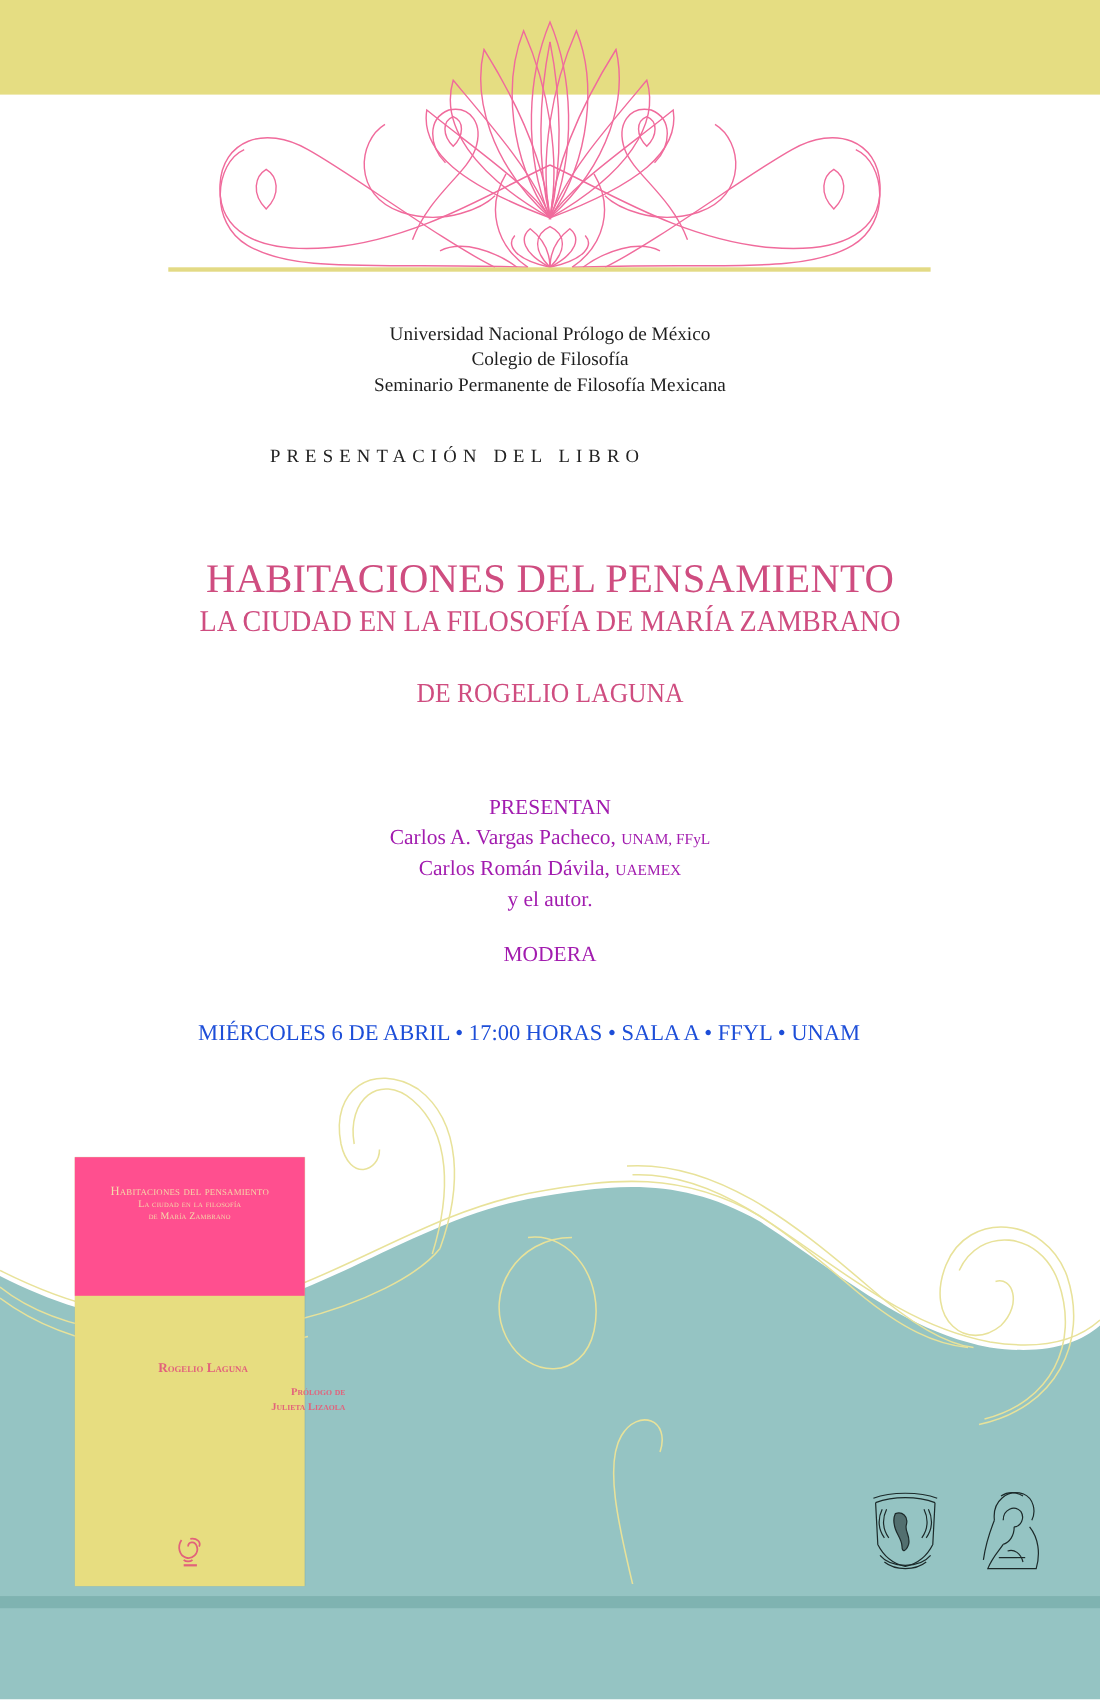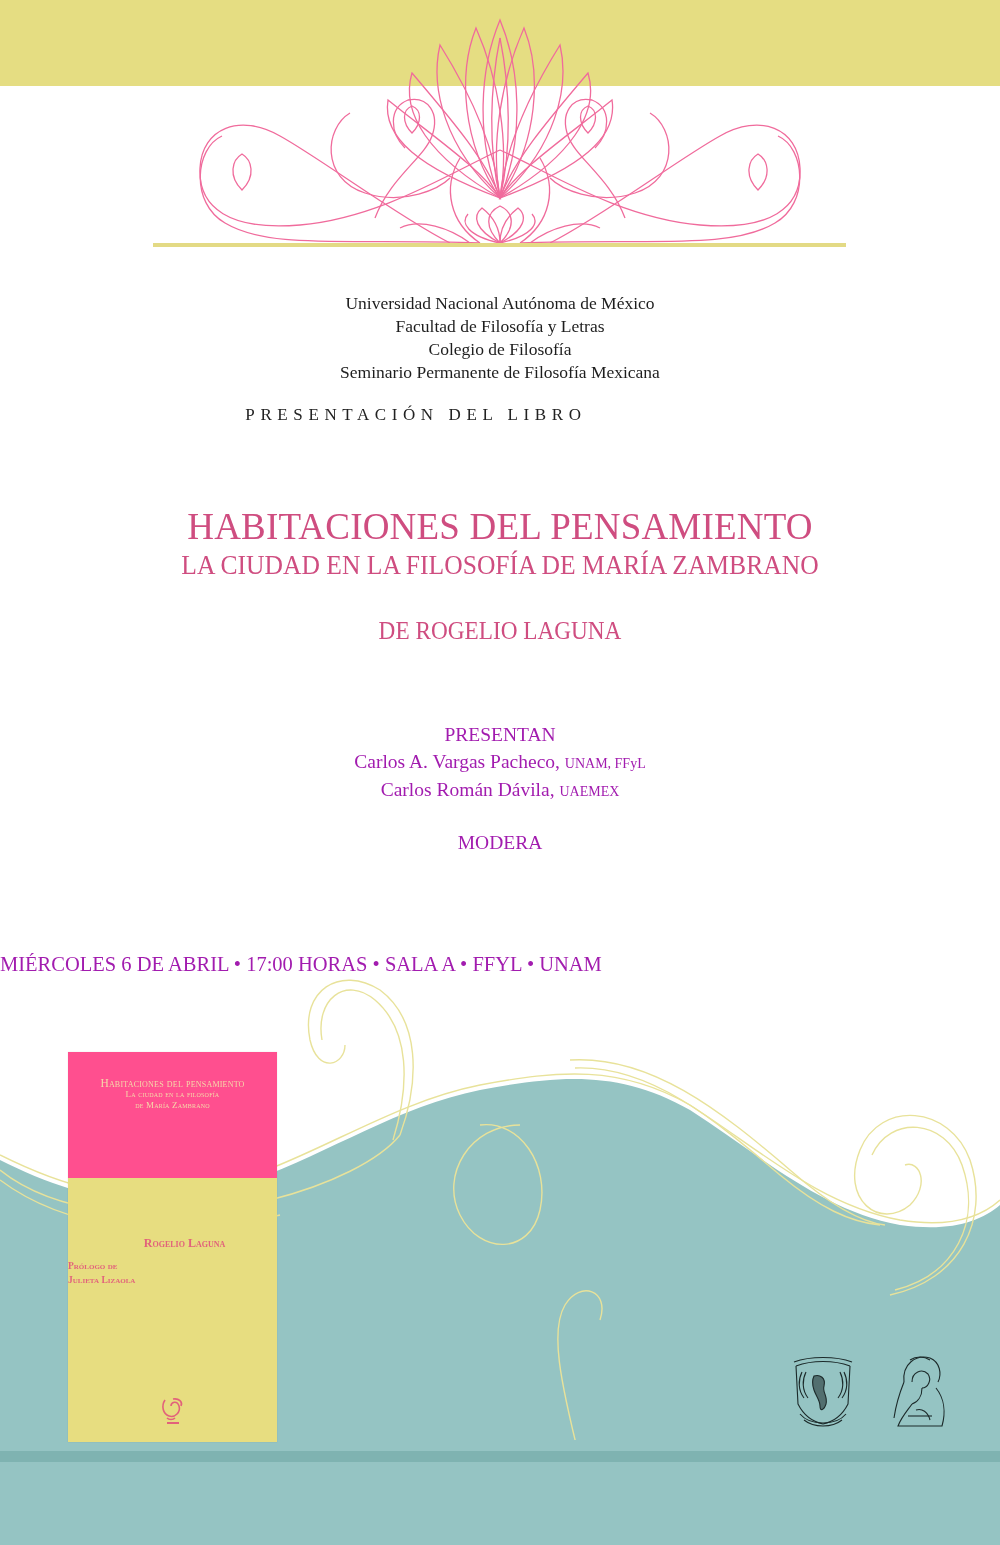--- a/index.html
+++ b/index.html
@@ -15,33 +15,33 @@
 
   .title-block { position: absolute; left: 0; top: 505px; width: 1000px; text-align: center; color: #cf4d80; }
   .title-main { font-size: 37px; line-height: 44px; letter-spacing: 0.2px; }
   .title-sub { font-size: 27.5px; line-height: 32px; transform: scaleX(0.93); }
   .author { position: absolute; left: 0; top: 617px; width: 1000px; text-align: center; font-size: 25px; color: #cf4d80; transform: scaleX(0.93); }
 
   .credits { position: absolute; left: 0; top: 722px; width: 1000px; text-align: center; font-size: 19.5px; line-height: 26.5px; color: #a21caf; }
   .credits .affil { font-size: 14px; }
   .credits .gap { height: 24px; }
 
-  .event-line { position: absolute; left: 0; top: 928px; width: 962px; text-align: left; font-size: 20.5px; color: #a21caf; margin-top: 25px; }
+  .event-line { position: absolute; left: 0; top: 928px; width: 962px; text-align: center; font-size: 20.5px; color: #1d4ed8; }
 
   .wave { position: absolute; left: 0; top: 960px; width: 1000px; height: 500px; }
   .bottom-fill { position: absolute; left: 0; top: 1440px; width: 1000px; height: 105px; background: #95c4c3; }
   .bottom-stripe { position: absolute; left: 0; top: 1451px; width: 1000px; height: 11px; background: #7fb3b1; }
 
   .book { position: absolute; left: 68px; top: 1052px; width: 209px; height: 390px; background: #e7dd80; box-shadow: 0 0 1px rgba(0,0,0,0.15); }
   .book-top { position: absolute; left: 0; top: 0; width: 209px; height: 126px; background: #ff4f8f; }
   .book-title { position: absolute; left: 0; top: 26px; width: 209px; text-align: center; color: #f5d9a9; font-size: 11px; line-height: 11px; font-variant: small-caps; letter-spacing: 0.2px; }
   .book-title .l1 { font-size: 11.5px; }
   .book-title .l2, .book-title .l3 { font-size: 9px; }
   .book-author { position: absolute; left: 0; top: 184px; width: 233px; text-align: center; color: #e2627b; font-size: 12px; font-variant: small-caps; font-weight: bold; }
-  .book-prologue { position: absolute; left: 0; top: 207px; width: 246px; text-align: left; color: #e2627b; font-size: 9.5px; line-height: 14px; font-variant: small-caps; font-weight: bold; }
+  .book-prologue { position: absolute; left: 0; top: 207px; width: 246px; text-align: right; color: #e2627b; font-size: 9.5px; line-height: 14px; font-variant: small-caps; font-weight: bold; }
   .book-logo { position: absolute; left: 91px; top: 344px; width: 28px; height: 30px; }
 
   .logo-unam { position: absolute; left: 790px; top: 1354px; width: 66px; height: 76px; }
   .logo-ffyl { position: absolute; left: 888px; top: 1352px; width: 62px; height: 78px; }
 </style>
 </head>
 <body>
 
 <div class="top-band"></div>
 
@@ -87,22 +87,21 @@
     <path d="M438 115 C 448 105, 448 92, 438 88 C 428 92, 428 105, 438 115 Z"></path>
     <path d="M310 140 C 292 170, 300 205, 330 225"></path>
     <path d="M390 140 C 408 170, 400 205, 370 225"></path>
     <path d="M250 210 C 270 200, 300 210, 320 225"></path>
     <path d="M450 210 C 430 200, 400 210, 380 225"></path>
   </g>
 </svg>
 <div class="ornament-rule"></div>
 
 <div class="org-block">
-  <div>Universidad Nacional Autónoma de México</div>
-  <div>Facultad de Filosofía y Letras</div>
+  <div>Universidad Nacional Prólogo de México</div>
   <div>Colegio de Filosofía</div>
   <div>Seminario Permanente de Filosofía Mexicana</div>
 </div>
 
 <div class="kicker">PRESENTACIÓN DEL LIBRO</div>
 
 <div class="title-block">
   <div class="title-main">HABITACIONES DEL PENSAMIENTO</div>
   <div class="title-sub">LA CIUDAD EN LA FILOSOFÍA DE MARÍA ZAMBRANO</div>
 </div>
@@ -111,20 +110,21 @@
 <div class="credits">
   <div>PRESENTAN</div>
   <div>
     <span>Carlos A. Vargas Pacheco,</span>
     <span class="affil">UNAM, FFyL</span>
   </div>
   <div>
     <span>Carlos Román Dávila,</span>
     <span class="affil">UAEMEX</span>
   </div>
+  <div>y el autor.</div>
   <div class="gap"></div>
   <div>MODERA</div>
 </div>
 
 <div class="event-line">MIÉRCOLES 6 DE ABRIL • 17:00 HORAS • SALA A • FFYL • UNAM</div>
 
 <svg class="wave" viewBox="0 0 1000 500" preserveAspectRatio="none">
   <path d="M0 200 C 60 230, 120 250, 200 235 C 300 215, 380 150, 480 130 C 560 115, 620 110, 690 150 C 760 195, 820 250, 900 265 C 950 272, 980 262, 1000 245 L 1000 500 L 0 500 Z" fill="#95c4c3"></path>
   <g fill="none" stroke="#e8e29a" stroke-width="1.4">
     <path d="M0 195 C 60 225, 120 245, 200 230 C 300 210, 380 145, 480 125 C 560 110, 620 105, 690 145 C 760 190, 820 245, 900 260 C 950 268, 980 258, 1000 240"></path>

